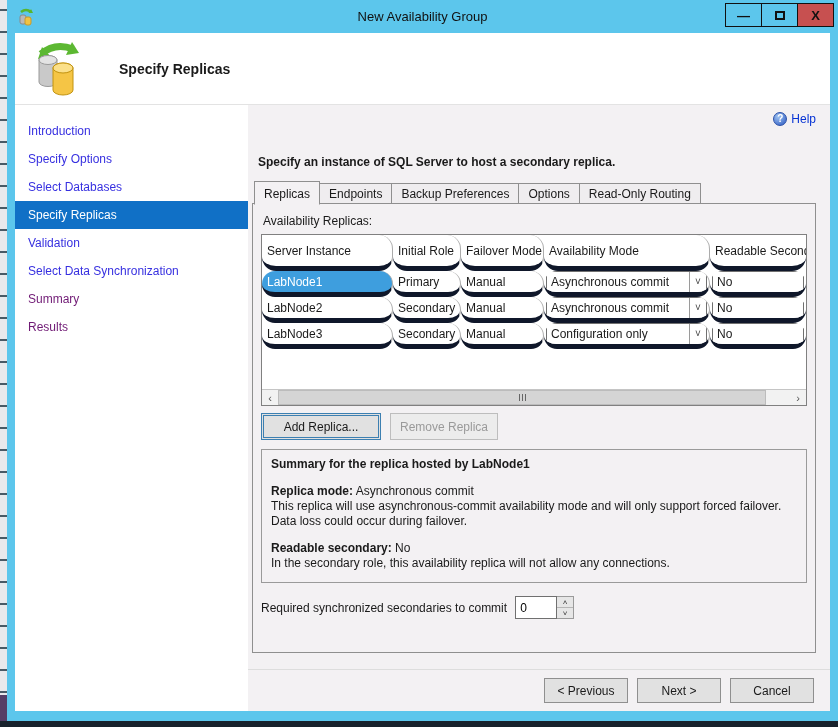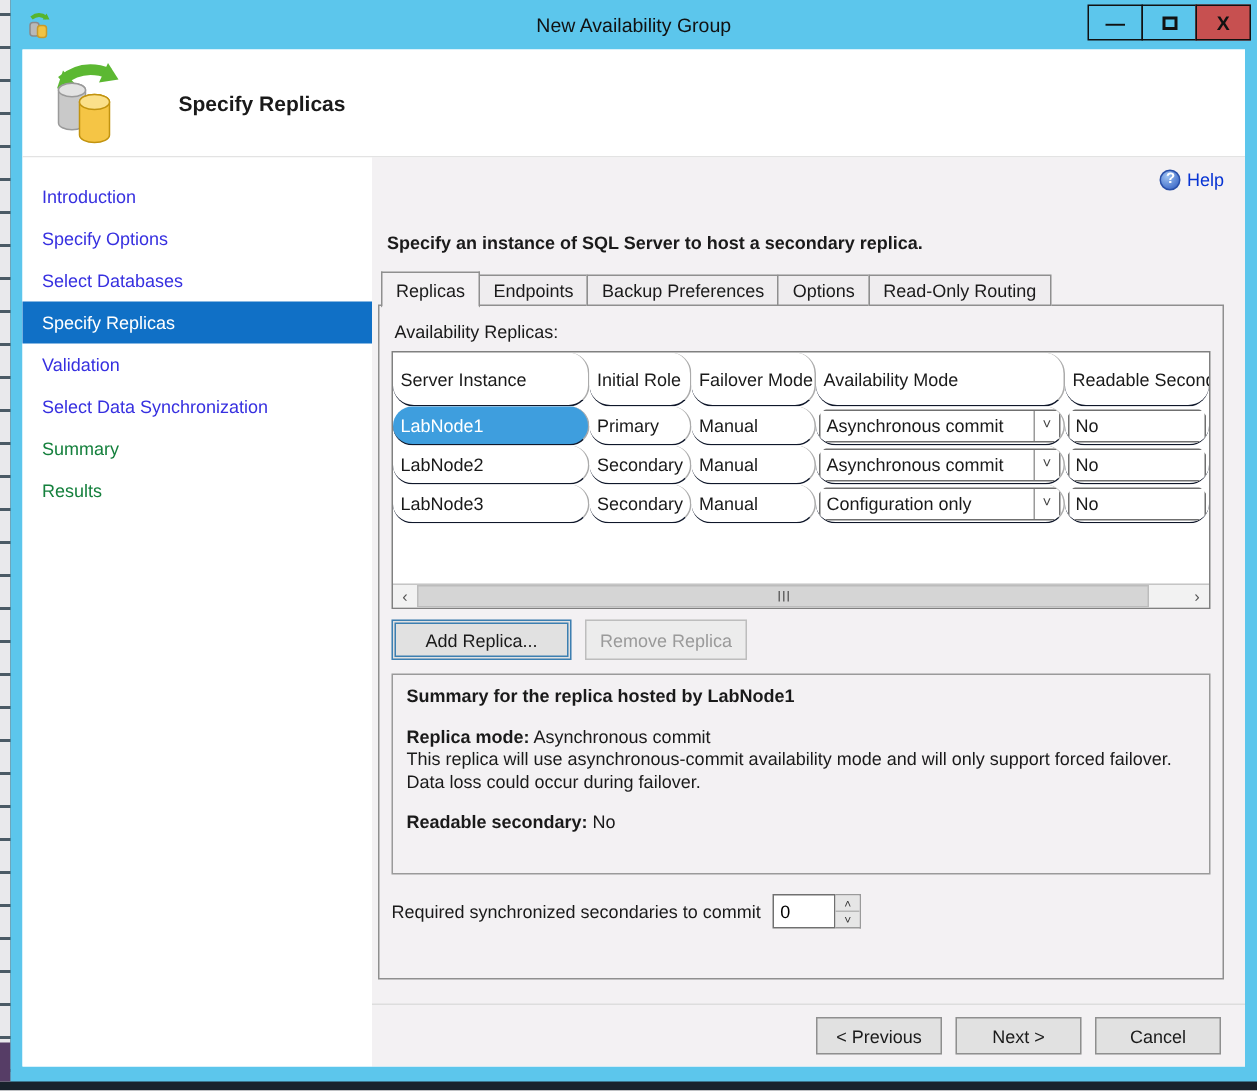--- a/index.html
+++ b/index.html
@@ -20,39 +20,39 @@
 
   .win-body { position:absolute; left:8px; top:33px; width:815px; height:678px; background:#fff; display:flex; flex-direction:column; }
   .band-header { height:72px; background:#fff; display:flex; align-items:center; border-bottom:1px solid #e3e3e3; flex:none; }
   .band-title { font-size:14px; font-weight:bold; margin-left:28px; }
   .hdr-icon { margin-left:14px; width:62px; height:58px; flex:none; }
 
   .content { flex:1; display:flex; min-height:0; }
   .sidebar { width:233px; background:#fff; padding-top:12px; flex:none; }
   .nav-item { height:28px; line-height:28px; padding-left:13px; color:#3730e0; cursor:pointer; white-space:nowrap; }
   .nav-item.selected { background:#1070c6; color:#fff; }
-  .nav-item.disabled { color:#15803d; cursor:default; }
+  .nav-item.disabled { color:#701a75; cursor:default; }
 
   .rightcol { flex:1; display:flex; flex-direction:column; background:#f3f1f3; min-width:0; }
   .main { flex:1; padding:6px 14px 0 4px; position:relative; min-height:0; }
   .help-row { text-align:right; height:22px; }
   .help-link { color:#0633d4; display:inline-flex; align-items:center; gap:4px; cursor:pointer; }
   .help-icon { width:14px; height:14px; border-radius:50%; background:radial-gradient(circle at 35% 30%, #9fc4f2, #2a57c0); color:#fff;
     font-size:10px; font-weight:bold; display:inline-flex; align-items:center; justify-content:center; border:1px solid #2a50a8; }
   .instruction { font-weight:bold; margin:22px 0 12px 6px; }
 
   .tabs { display:flex; align-items:flex-end; margin-left:2px; position:relative; z-index:2; }
   .tab { border:1px solid #8f8f8f; background:#efedef; height:21px; padding:3px 9px 0; margin-right:-1px; white-space:nowrap; cursor:pointer; }
   .tab.active { background:#f3f1f3; height:24px; padding-top:5px; border-bottom:1px solid #f3f1f3; margin-bottom:-1px; z-index:3; }
   .tab-page { border:1px solid #8f8f8f; background:#f3f1f3; margin-top:-1px; height:450px; padding:8px; position:relative; z-index:1; }
 
   .avr-label { margin:2px 0 6px 2px; }
   .grid-wrap { border:1px solid #808080; background:#fff; height:172px; overflow:hidden; display:flex; flex-direction:column; }
   .grid-row { display:flex; flex:none; }
-  .gcell { border-right:1px solid #ababab; border-bottom:1px solid #0f172a; padding:2px 5px; overflow:hidden; white-space:nowrap;border-radius:14px; }
+  .gcell { border-right:1px solid #ababab; border-bottom:5px solid #0f172a; padding:2px 5px; overflow:hidden; white-space:nowrap;border-radius:14px; }
   .ghead .gcell { height:36px; display:flex; align-items:center; }
   .grow .gcell { height:26px; display:flex; align-items:center; padding:1px; }
   .c1 { width:131px; flex:none; } .c2 { width:68px; flex:none; } .c3 { width:83px; flex:none; }
   .c4 { width:166px; flex:none; } .c5 { flex:1; min-width:0; border-right:none; }
   .grow .c1, .grow .c2, .grow .c3 { padding:2px 5px; }
   .cell-sel { background:#3e9ede; color:#fff; }
   .combo { flex:1; height:22px; margin:1px; border:1px solid #707070; background:#fff; display:flex; align-items:center; overflow:hidden; }
   .combo-text { flex:1; padding-left:4px; white-space:nowrap; overflow:hidden; }
   .combo-arrow { width:17px; border-left:1px solid #9a9a9a; height:100%; display:flex; align-items:center; justify-content:center; color:#444; font-size:10px; flex:none; }
   .plainbox { flex:1; height:22px; margin:1px; border:1px solid #707070; background:#fff; display:flex; align-items:center; padding-left:4px; }
@@ -233,20 +233,21 @@
               </div>
 
               <div class="summary-box">
                 <div class="sum-title">Summary for the replica hosted by LabNode1</div>
                 <div class="sum-sec">
                   <div><b>Replica mode:</b> <span>Asynchronous commit</span></div>
                   <div>This replica will use asynchronous-commit availability mode and will only support forced failover. Data loss could occur during failover.</div>
                 </div>
                 <div class="sum-sec">
                   <div><b>Readable secondary:</b> <span>No</span></div>
+                  <div>In the secondary role, this availability replica will not allow any connections.</div>
                 </div>
               </div>
 
               <div class="quorum-row">
                 <span>Required synchronized secondaries to commit</span>
                 <div class="spin">
                   <input class="spin-input" value="0" style="">
                   <div class="spin-btns">
                     <span>˄</span>
                     <span>˅</span>

